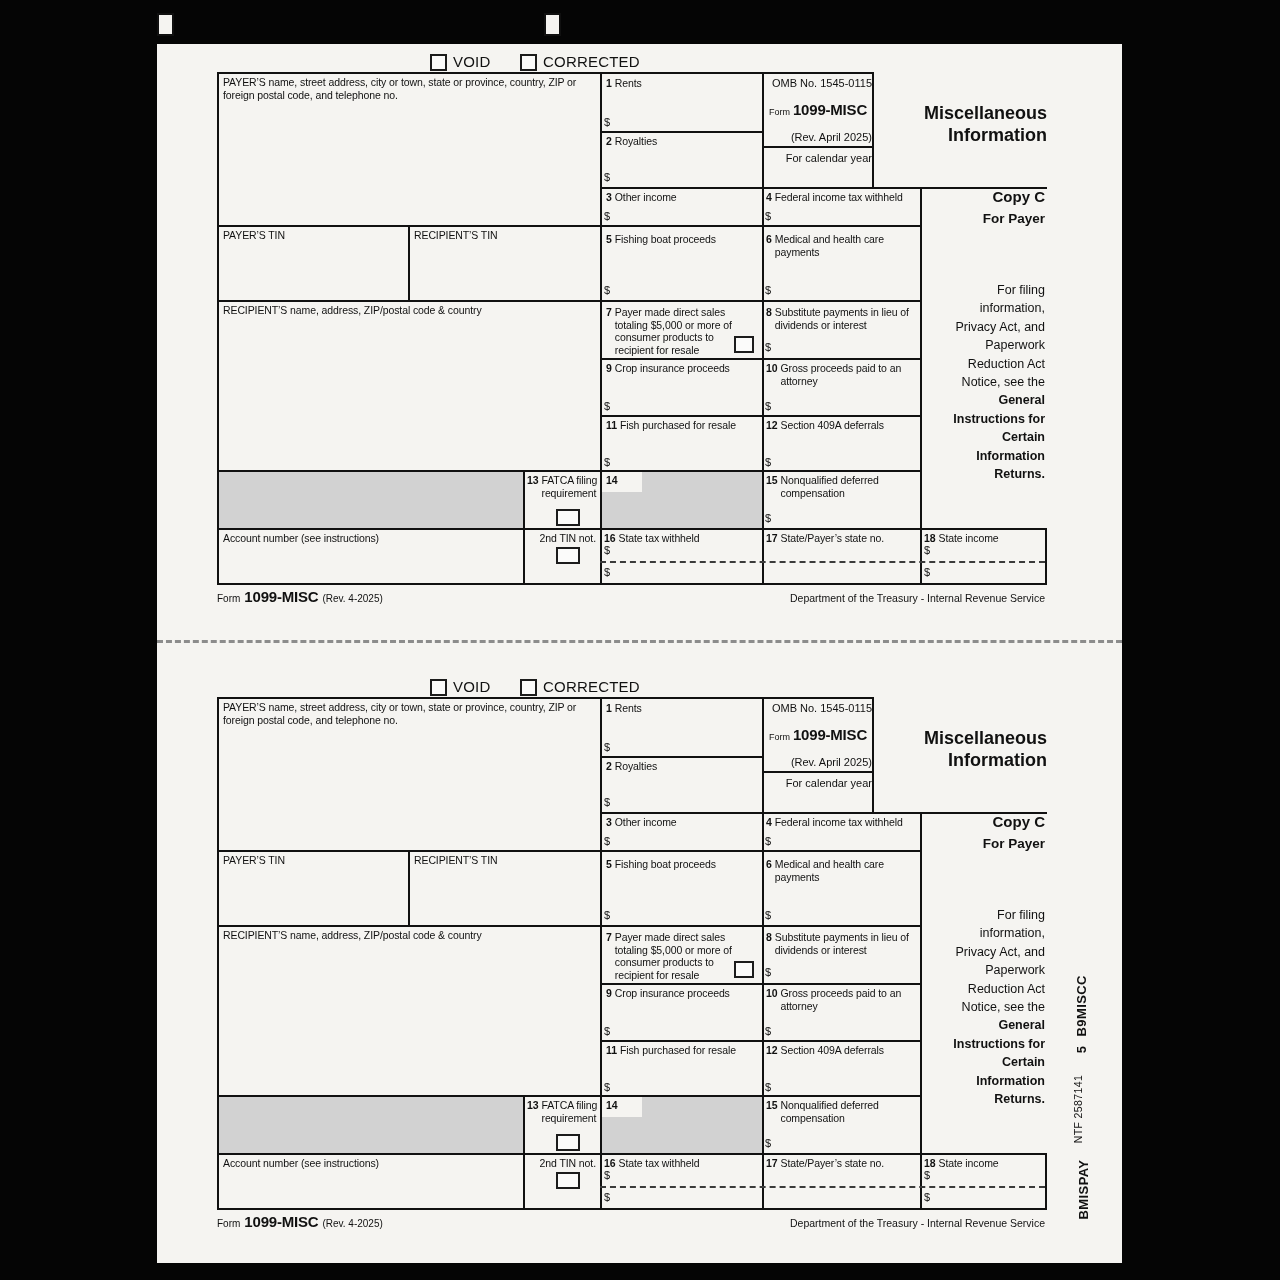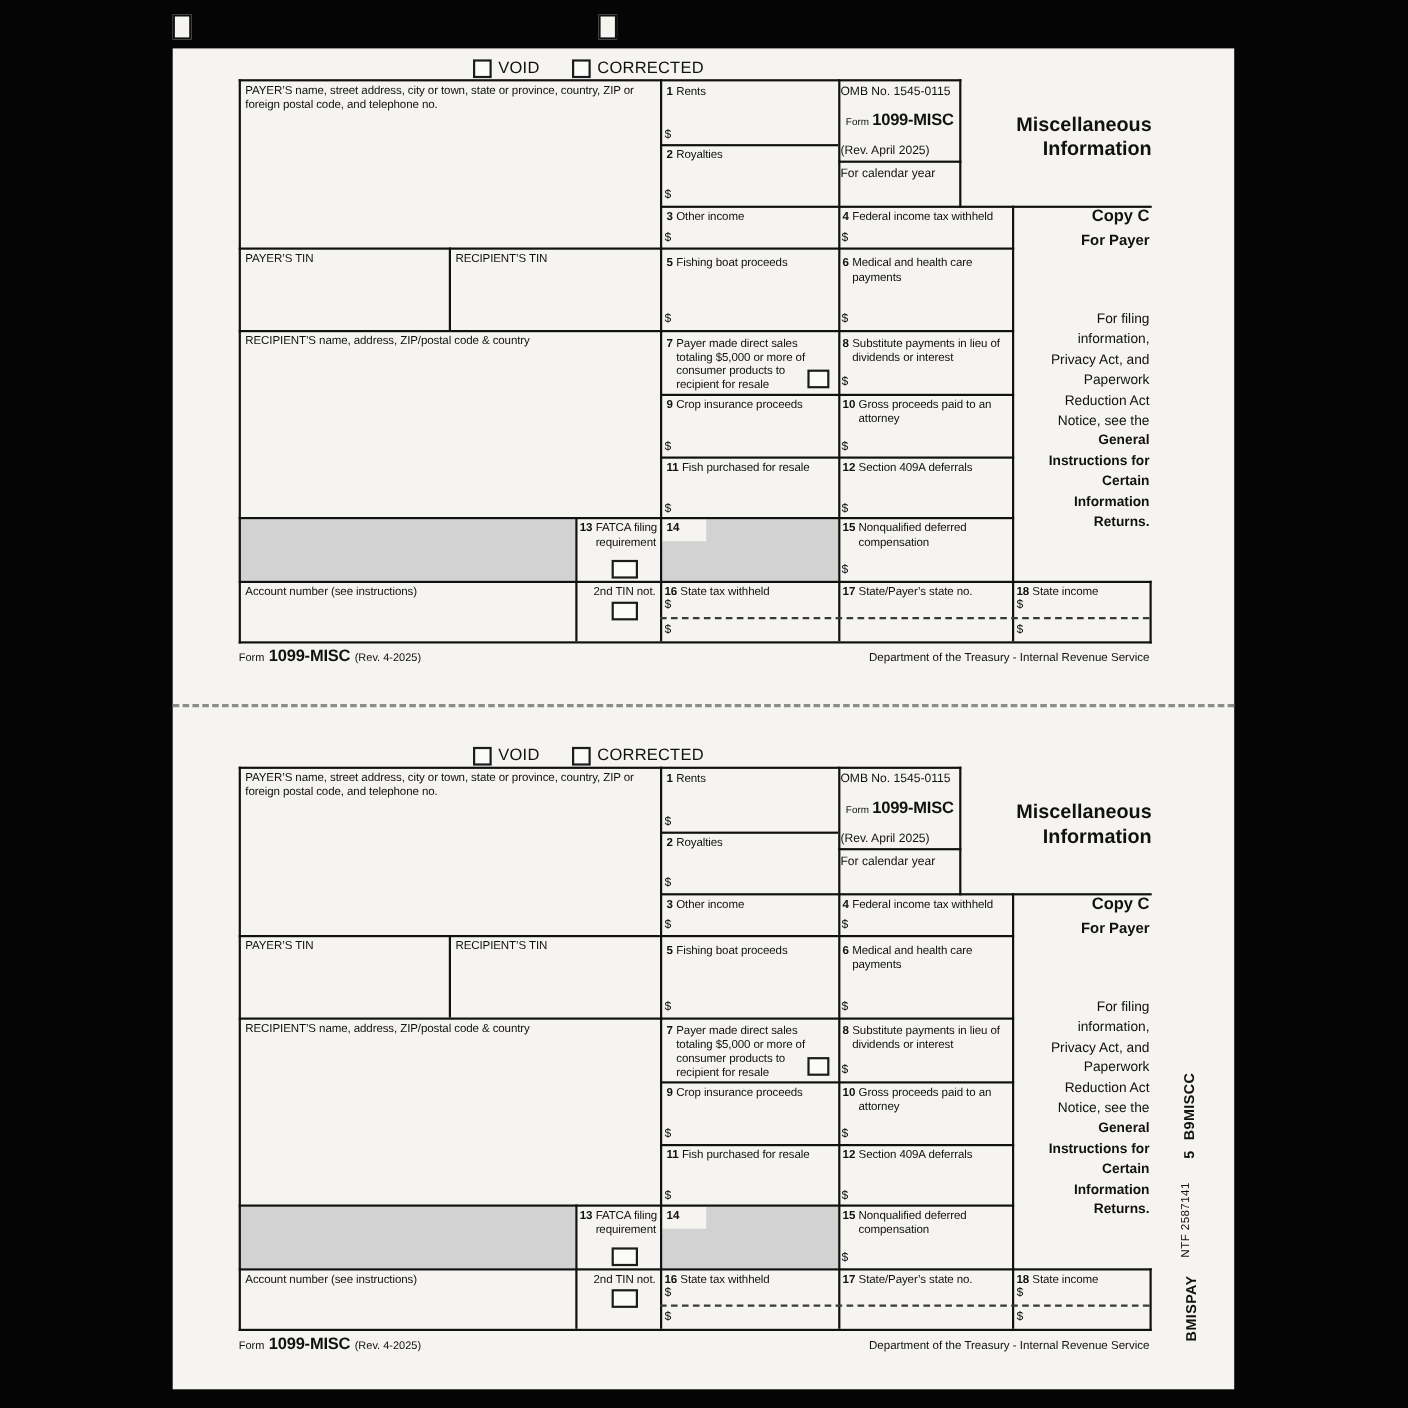--- a/index.html
+++ b/index.html
@@ -15,21 +15,21 @@
   .hl{height:2px;} .vl{width:2px;}
   .gray{position:absolute;background:var(--shade,#d2d2d2);}
   .chip{position:absolute;background:var(--page_bg,#f5f4f1);}
   .cb{position:absolute;width:13px;height:13px;background:#fbfbfa;border:2px solid #1c1c1c;}
   .hdr{position:absolute;font-size:15px;letter-spacing:.2px;}
   .lbl{position:absolute;font-size:10.5px;line-height:12.5px;letter-spacing:-.1px;}
   .bx{position:absolute;display:flex;gap:3px;font-size:10.5px;line-height:12.5px;letter-spacing:-.1px;}
   .bx b{font-weight:bold;flex:0 0 auto;}
   .dol{position:absolute;font-size:11px;}
   .dsh{position:absolute;left:443px;width:445px;height:0;border-top:2px dashed #3a3a3a;}
-  .ombc{position:absolute;left:607px;width:108px;text-align:left;font-size:11px;}
+  .ombc{position:absolute;left:607px;width:108px;text-align:right;font-size:11px;}
   .ombf{position:absolute;left:607px;width:108px;display:flex;justify-content:center;
         align-items:baseline;gap:3px;}
   .fw{font-size:9px;} .fn{font-size:15px;font-weight:bold;letter-spacing:-.2px;}
   .mtitle{position:absolute;right:75px;text-align:right;font-size:18px;font-weight:bold;line-height:22px;}
   .copyc{position:absolute;right:77px;text-align:right;font-size:15px;font-weight:bold;}
   .forpayer{position:absolute;right:77px;text-align:right;font-size:13.5px;font-weight:bold;}
   .filing{position:absolute;right:77px;text-align:right;font-size:12.5px;line-height:18.4px;}
   .filing .fb{font-weight:bold;}
   .fleft{position:absolute;left:60px;display:flex;align-items:baseline;gap:4px;}
   .fw2,.fr2{font-size:10px;} .fn2{font-size:15px;font-weight:bold;letter-spacing:-.2px;}

